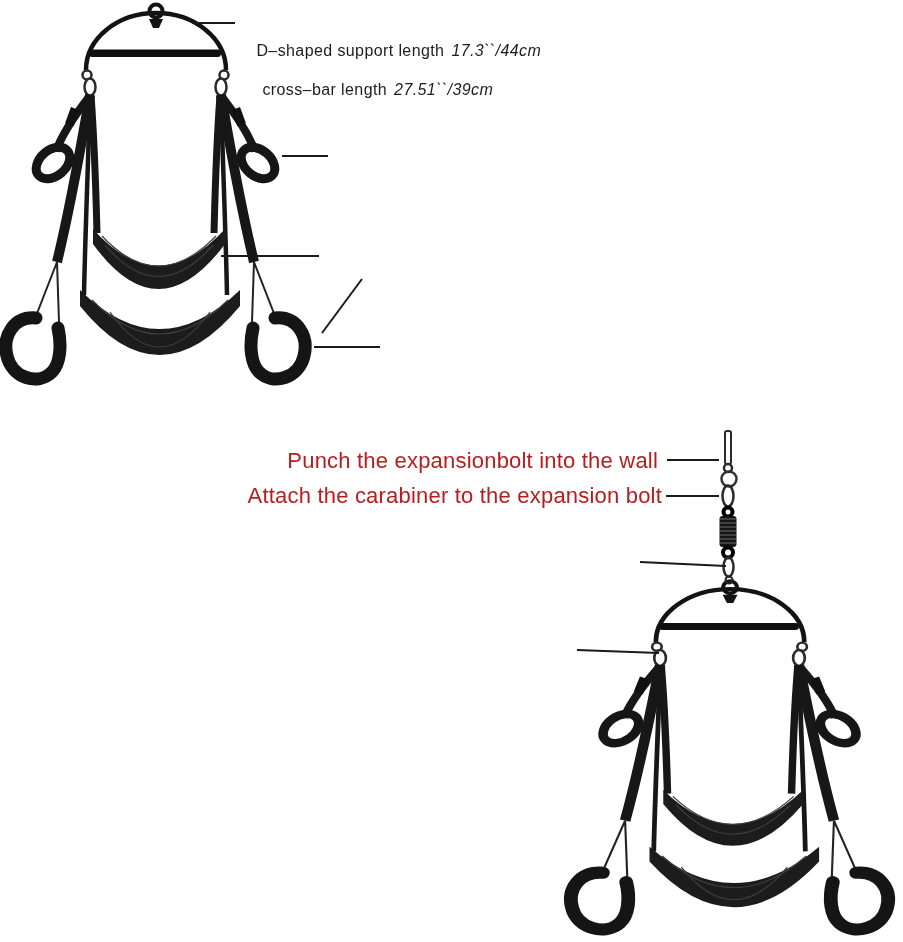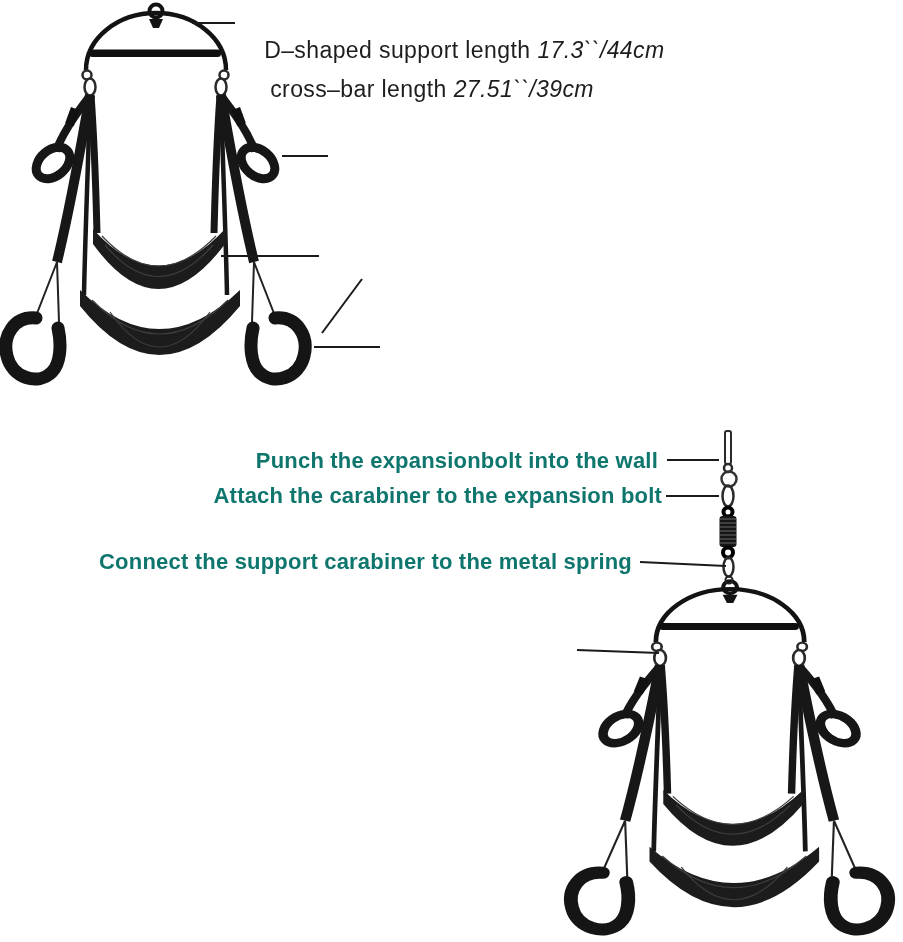--- a/index.html
+++ b/index.html
@@ -2,27 +2,27 @@
 <html><head>
 <meta charset="utf-8">
 <style>
   html,body{margin:0;padding:0;background:#fff;}
   .canvas{
     position:relative;width:903px;height:942px;background:#ffffff;
     font-family:"Liberation Sans", sans-serif;color:#1d1d1d;overflow:hidden;
   }
   .art{position:absolute;left:0;top:0;width:903px;height:942px;}
   .dim-label{
-    position:absolute;font-size:23px;line-height:27px;white-space:pre;
+    position:absolute;font-size:16px;line-height:27px;white-space:pre;
     letter-spacing:0.4px;color:#1d1d1d;
   }
   .dim-label .val{font-style:italic;margin-left:7px;}
   .instr{
     position:absolute;font-size:22px;line-height:26px;white-space:pre;
-    letter-spacing:0.2px;color:#0f766e;font-weight:bold;
+    letter-spacing:0.2px;color:#b91c1c;
   }
 </style>
 </head>
 <body>
 
 <div class="canvas">
 
   <svg class="art" viewBox="0 0 903 942">
     <defs>
 
@@ -113,16 +113,15 @@
     <span>cross–bar length</span><span class="val">27.51``/39cm</span>
   </div>
 
 
 
 
   <div class="instr" style="right:245px;top:448px">Punch the expansionbolt into the wall</div>
 
   <div class="instr" style="right:241px;top:483px">Attach the carabiner to the expansion bolt</div>
 
-  <div class="instr" style="right:271px;top:549px">Connect the support carabiner to the metal spring</div>
 
 
 </div>
 
 </body></html>

